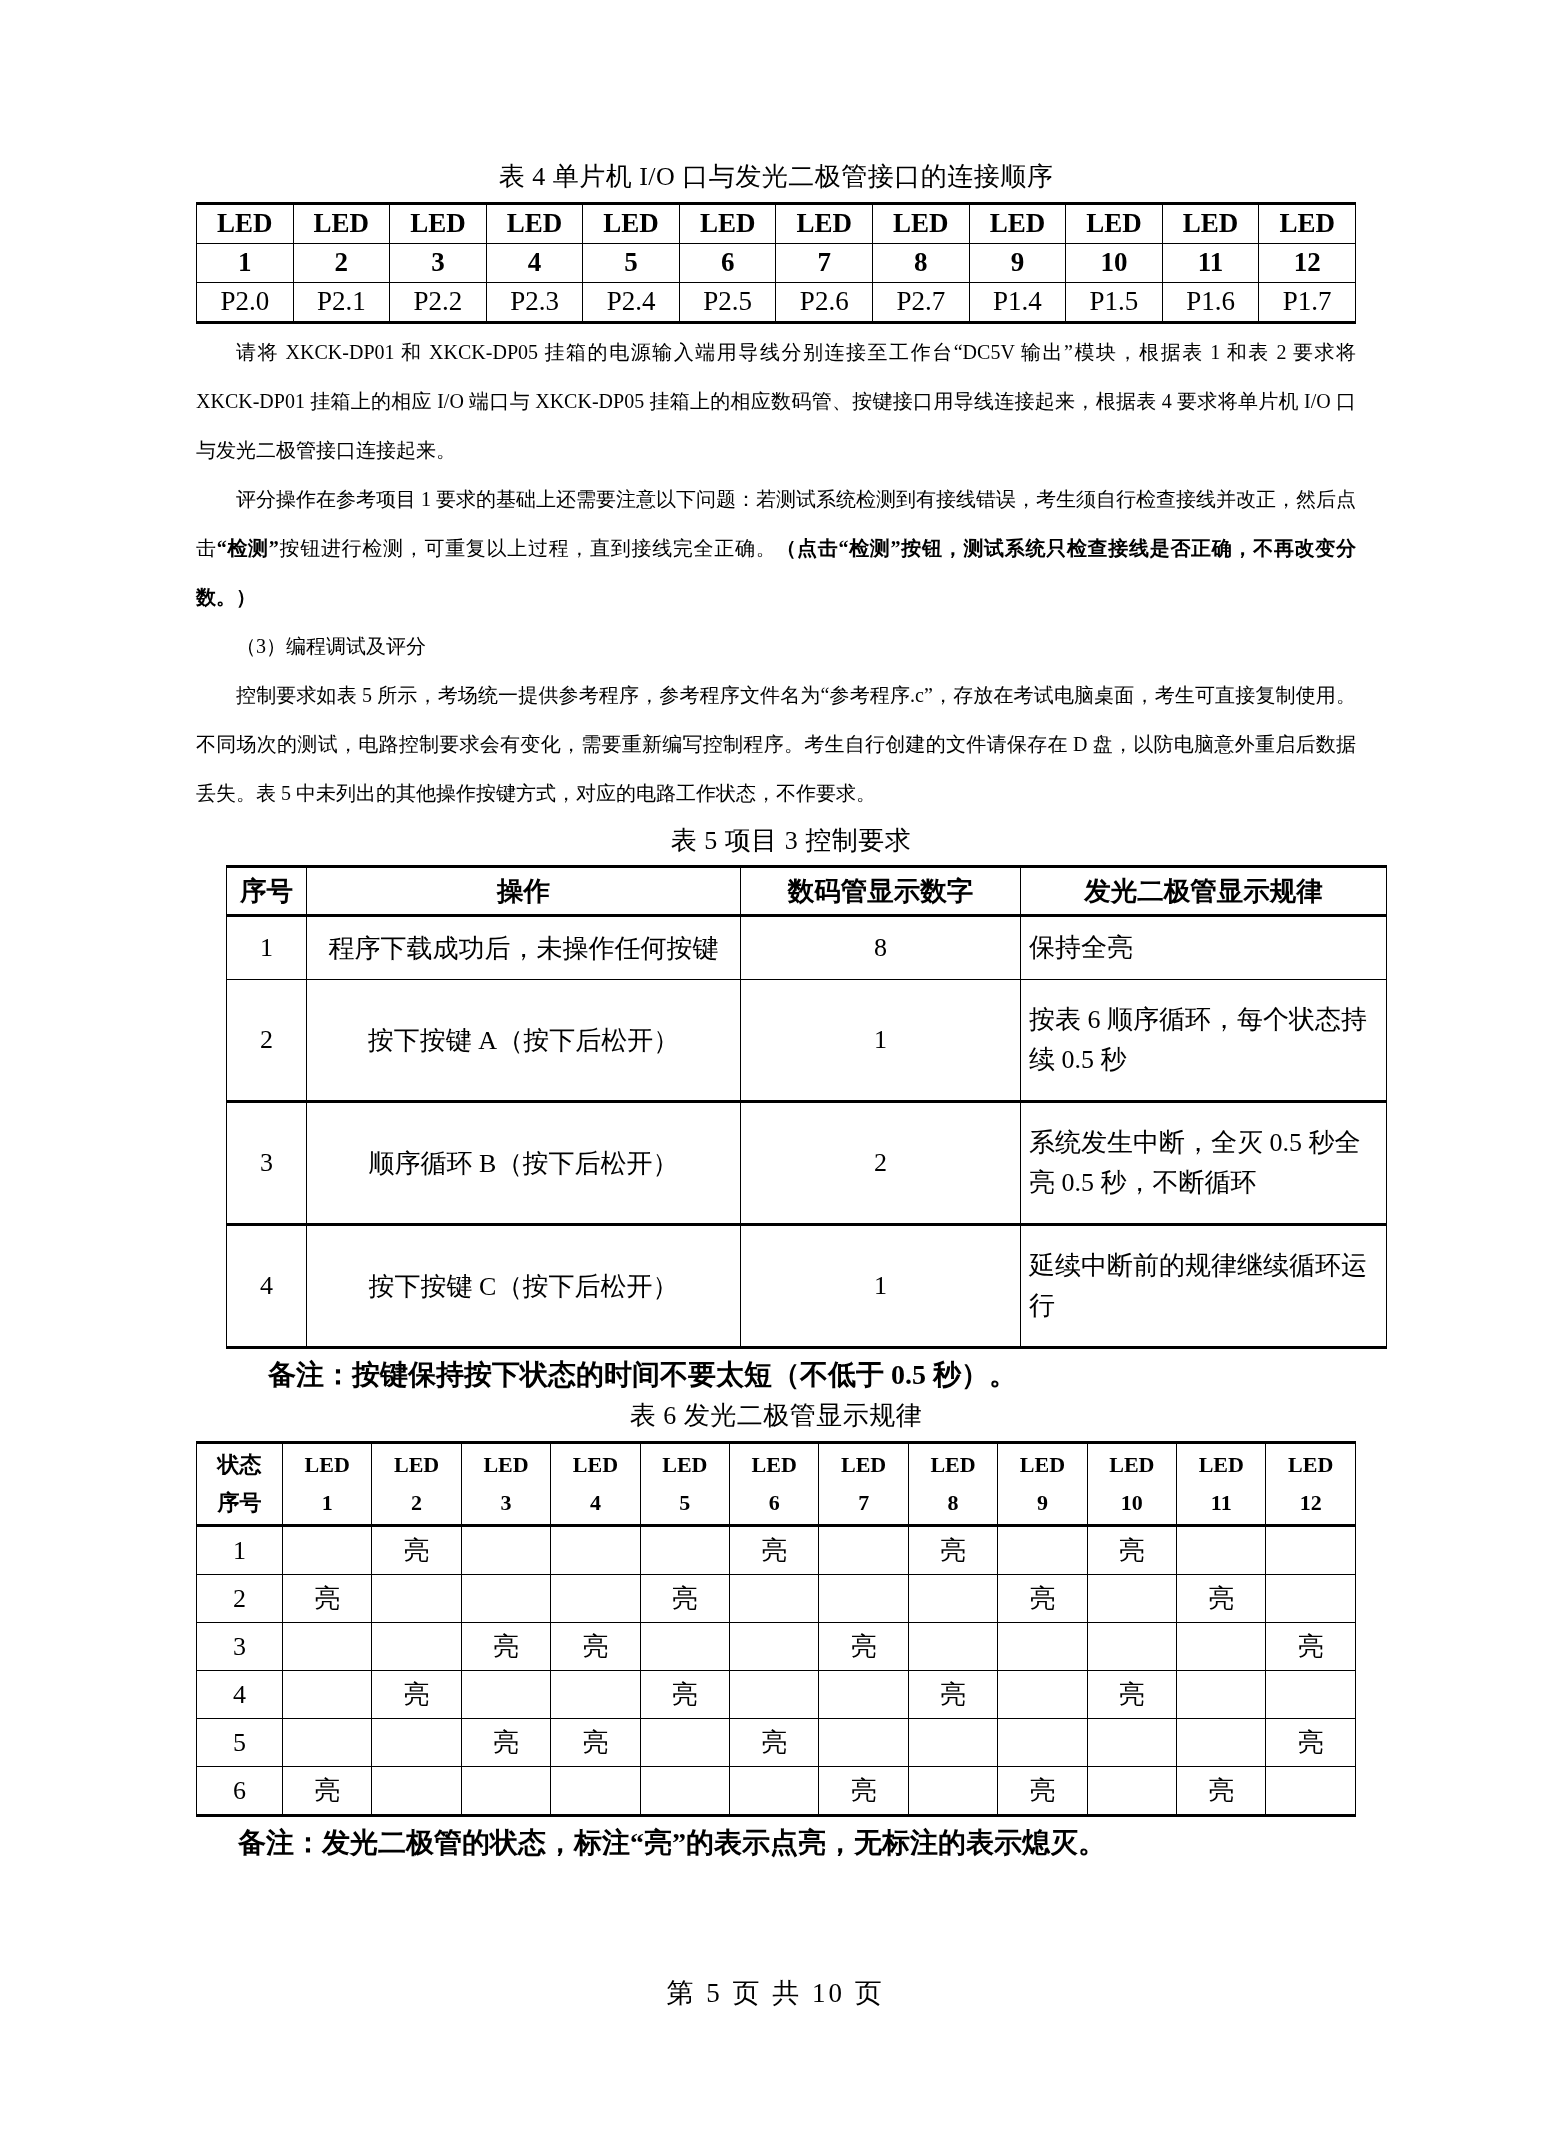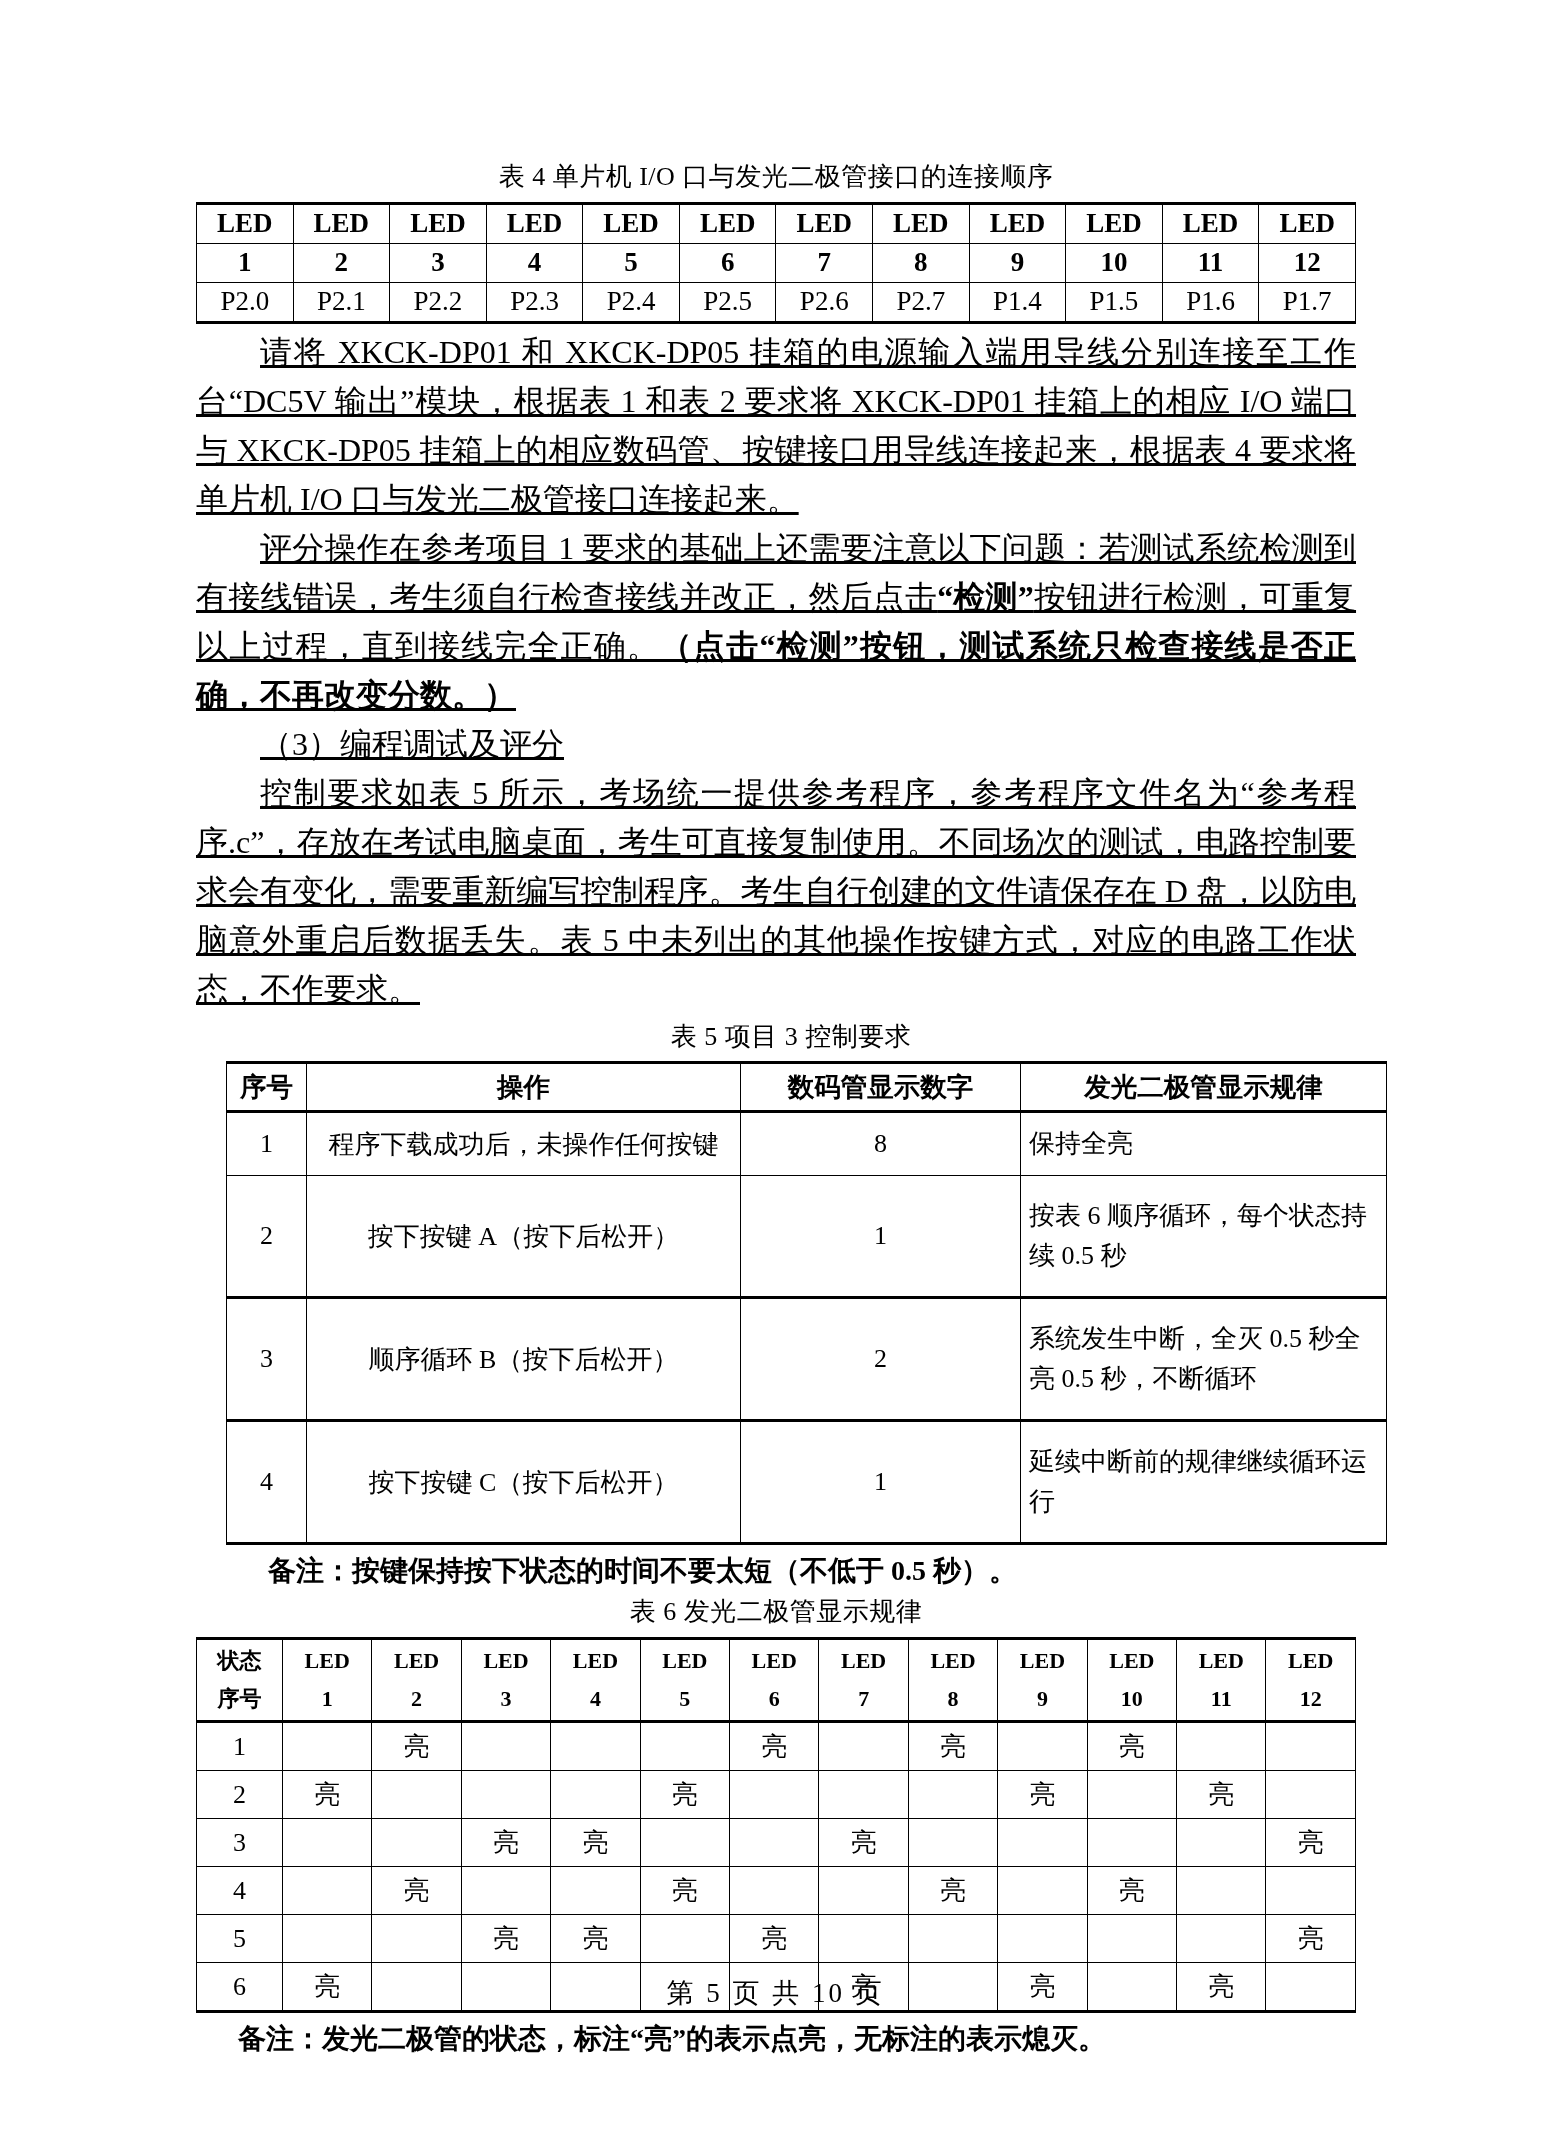--- a/index.html
+++ b/index.html
@@ -35,28 +35,27 @@
     text-align: center;
     font-size: 26px;
     line-height: 1.45;
     font-family: "Liberation Serif", "DejaVu Serif", serif;
     margin: 0 0 6px 0;
     letter-spacing: 0.5px;
   }
 
   
   p.para {
-    font-size: 32px;
+    font-size: 20px;
     line-height: 49px;
     margin: 0;
     text-align: justify;
     text-justify: inter-ideograph;
     text-indent: 2em;
     letter-spacing: 0px;
-    text-decoration: underline;
   }
   .bold { font-weight: bold; }
 
   
   table {
     border-collapse: collapse;
     width: 100%;
     table-layout: fixed;
     font-size: 26px;
   }

